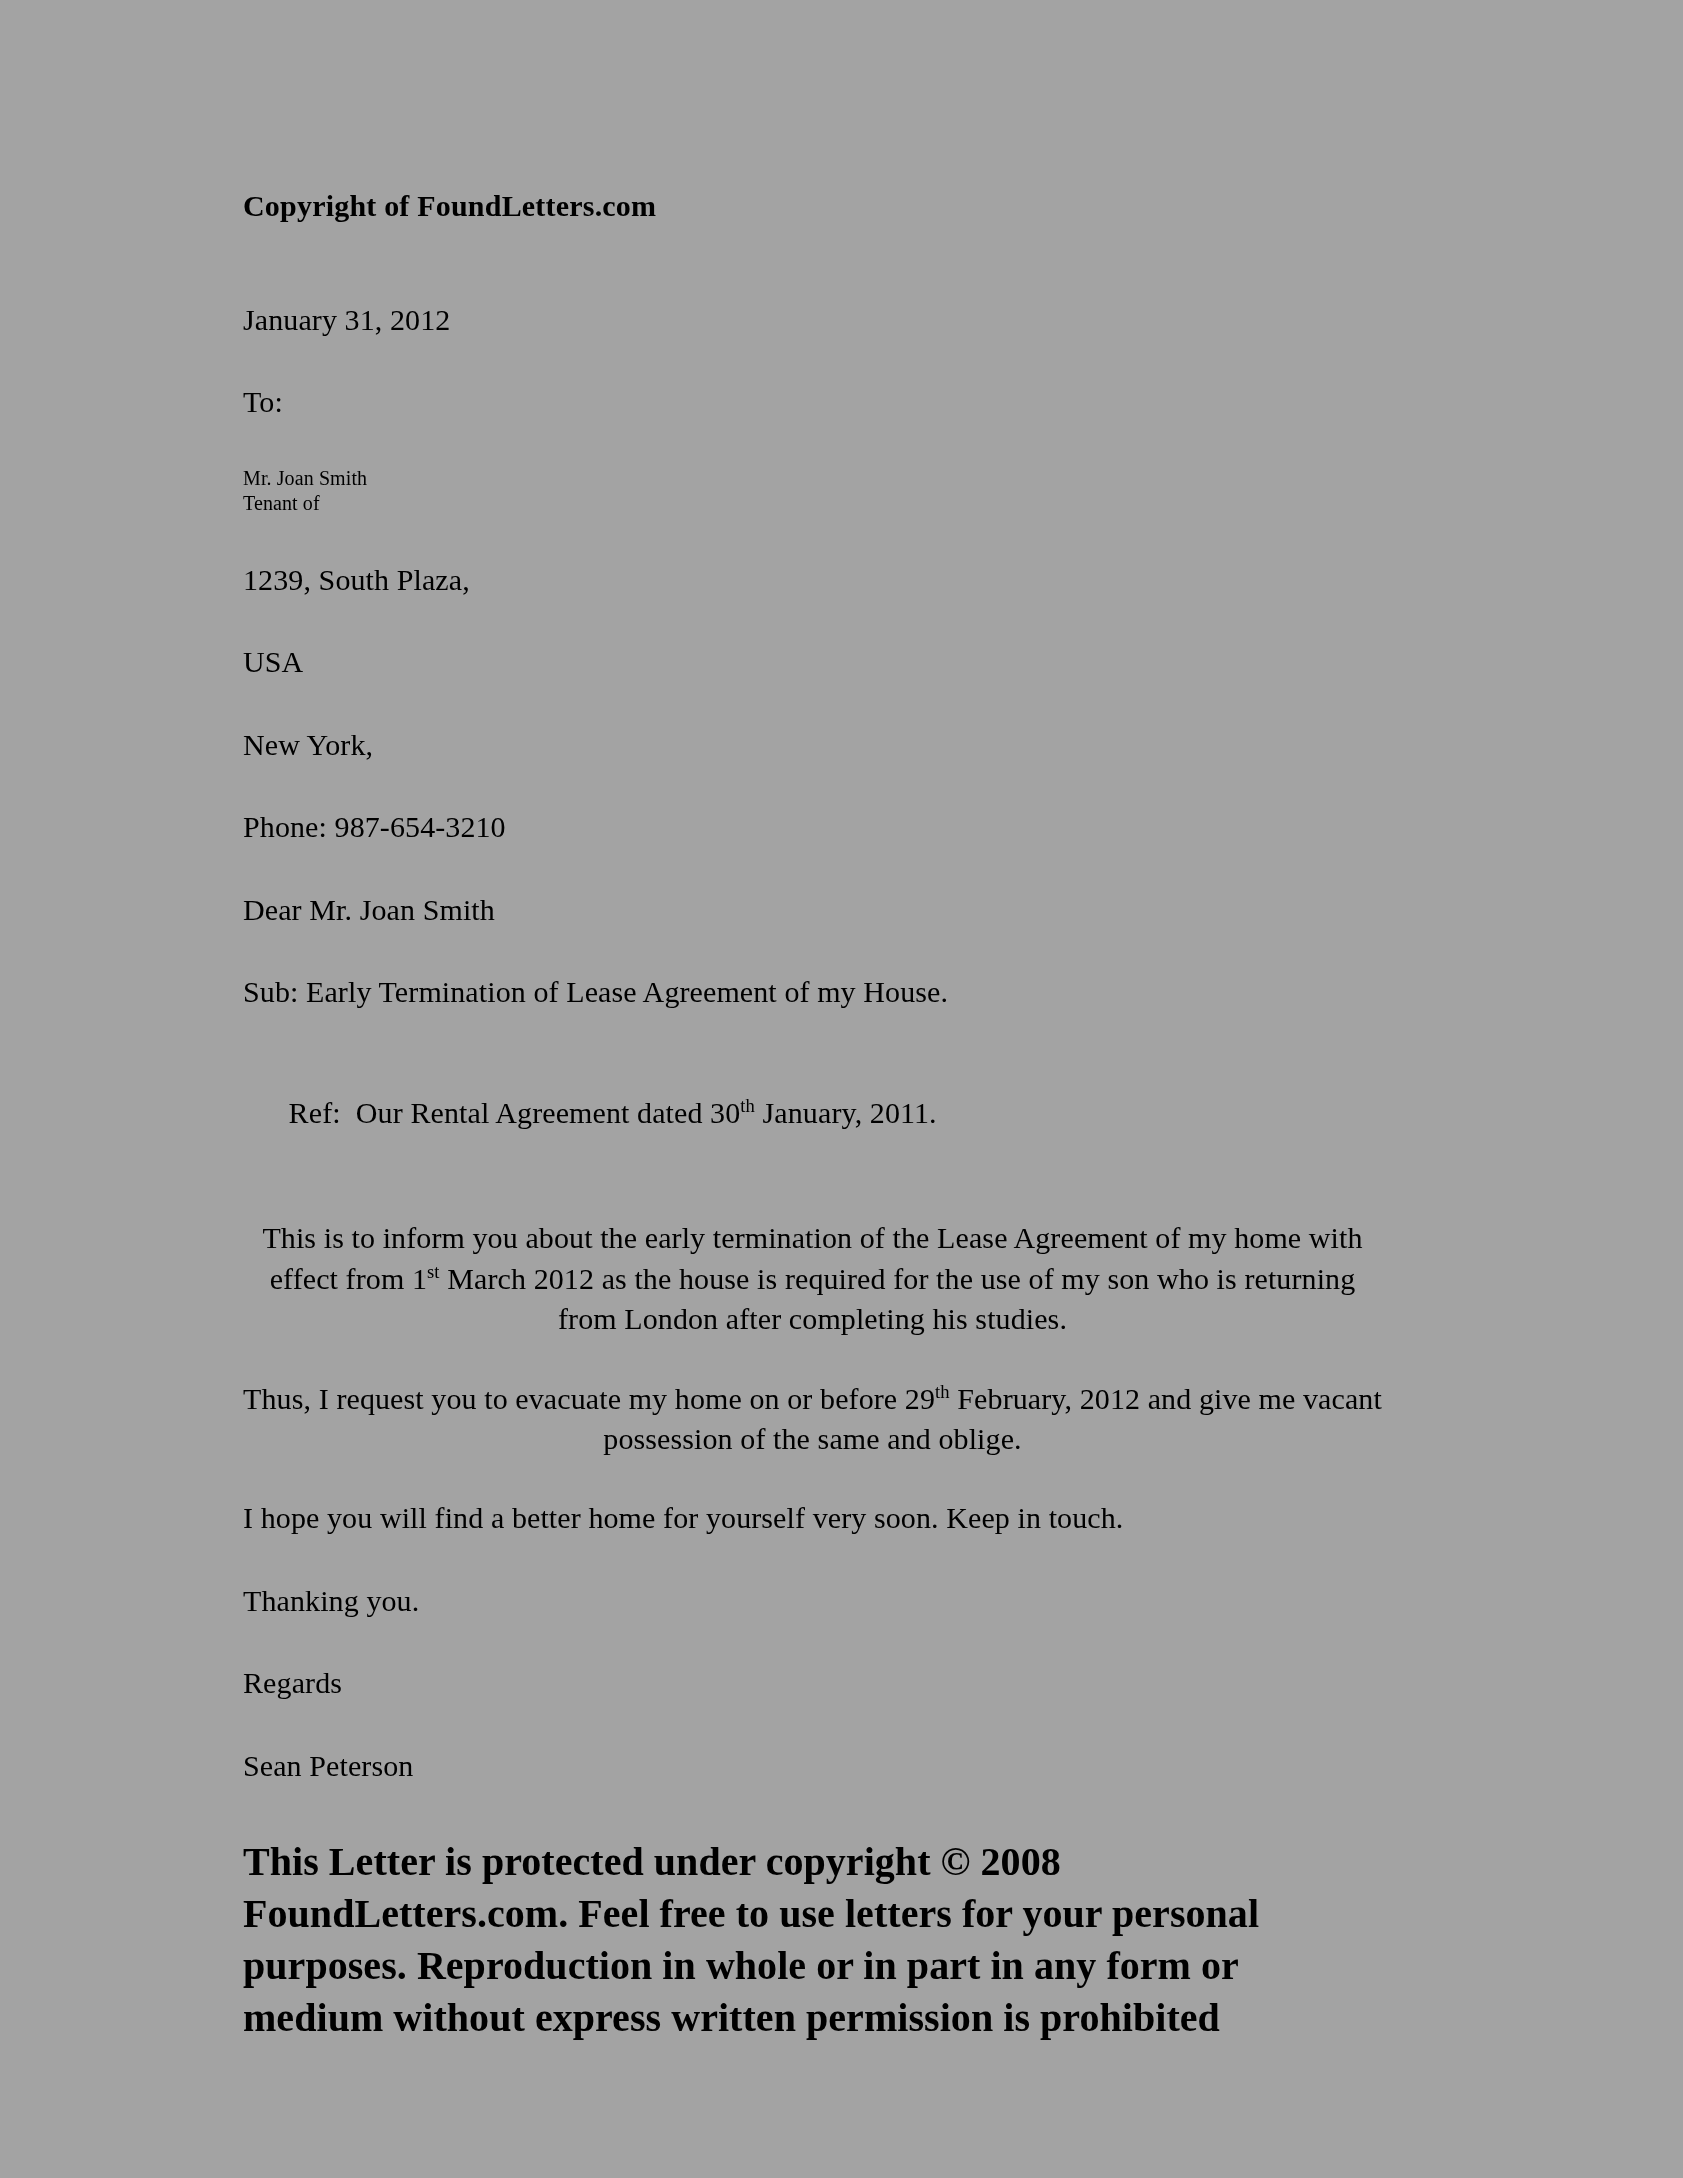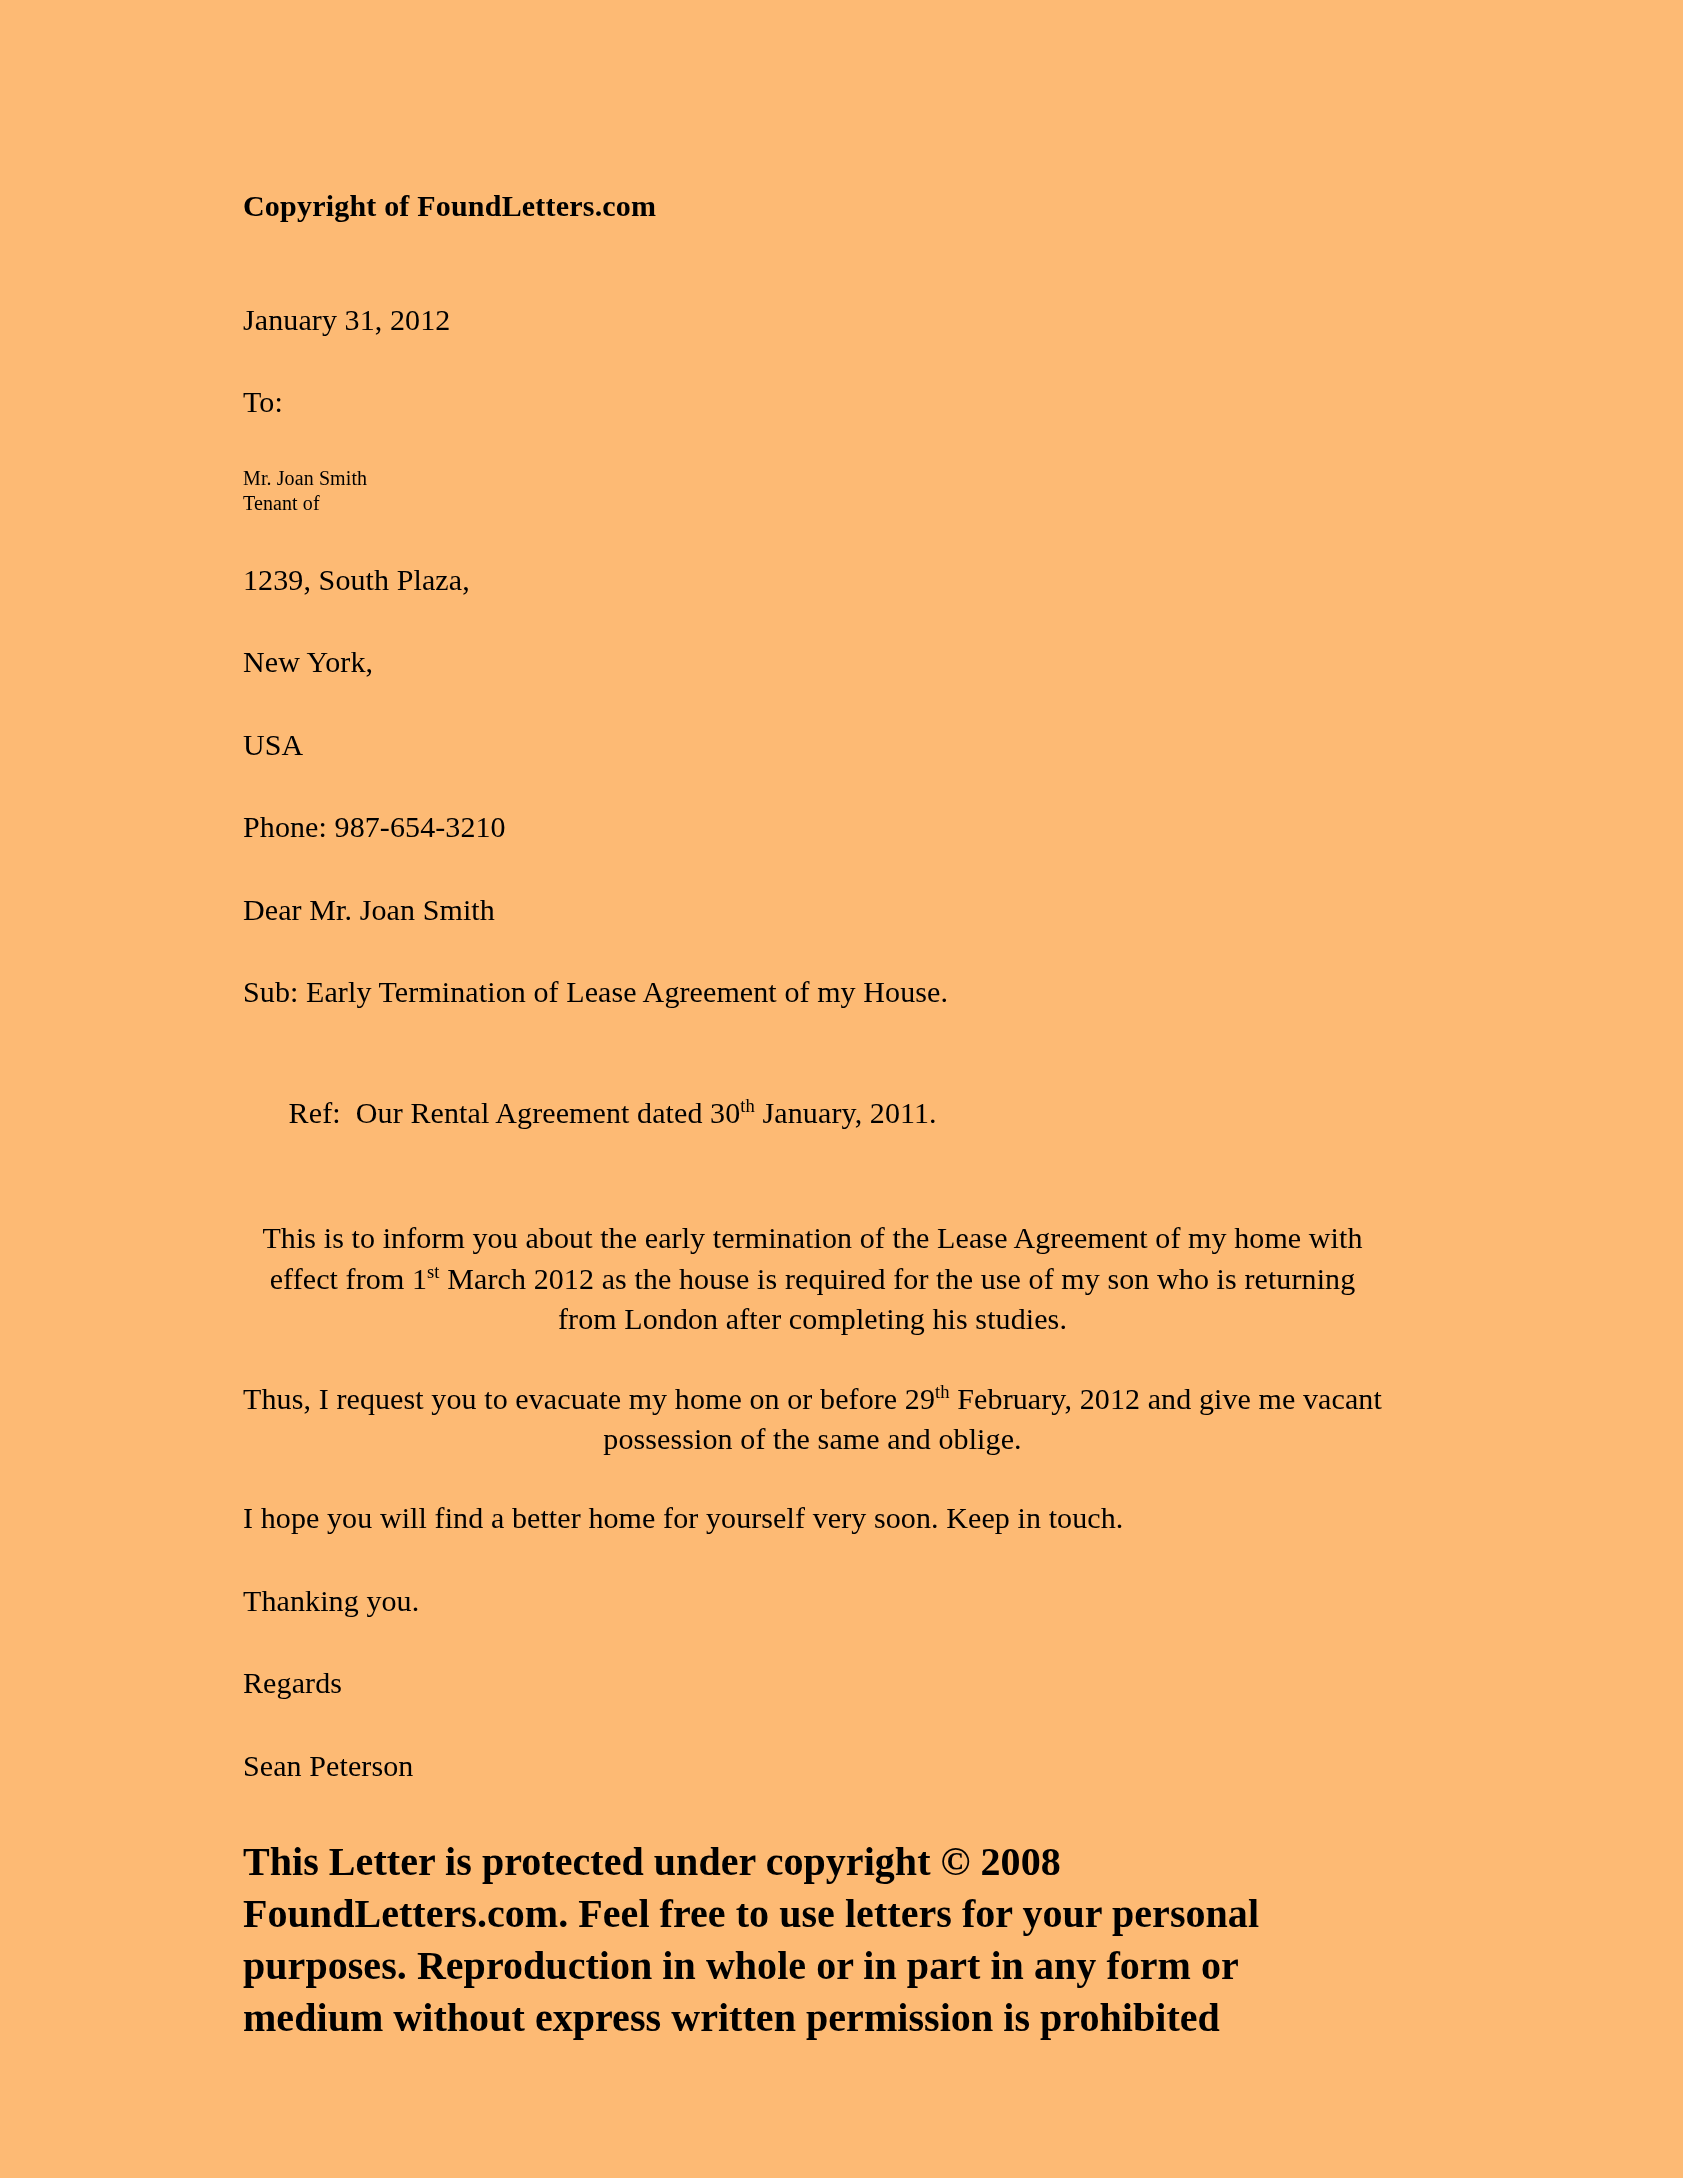--- a/index.html
+++ b/index.html
@@ -4,21 +4,21 @@
 <style>
   html, body {
     margin: 0;
     padding: 0;
     background: #ffffff;
   }
   .page {
     position: relative;
     width: 1683px;
     height: 2178px;
-    background: #fdba74;
+    background: #a3a3a3;
     overflow: hidden;
     font-family: "Liberation Serif", "DejaVu Serif", serif;
     color: #000000;
   }
   .content {
     position: absolute;
     left: 243px;
     top: 188px;
     width: 1139px;
   }
@@ -92,23 +92,23 @@
 
     <div class="line">To:</div>
 
     <div class="block-tight">
       <span class="sub">Mr. Joan Smith</span>
       <span class="sub">Tenant of</span>
     </div>
 
     <div class="line">1239, South Plaza,</div>
 
+    <div class="line">USA</div>
+
     <div class="line">New York,</div>
-
-    <div class="line">USA</div>
 
     <div class="line">Phone: 987-654-3210</div>
 
     <div class="line">Dear Mr. Joan Smith</div>
 
     <div class="line">Sub: Early Termination of Lease Agreement of my House.</div>
 
     <div class="ref-line">
       <span>Ref:  Our Rental Agreement dated 30</span><sup>th</sup><span> January, 2011.</span>
     </div>

